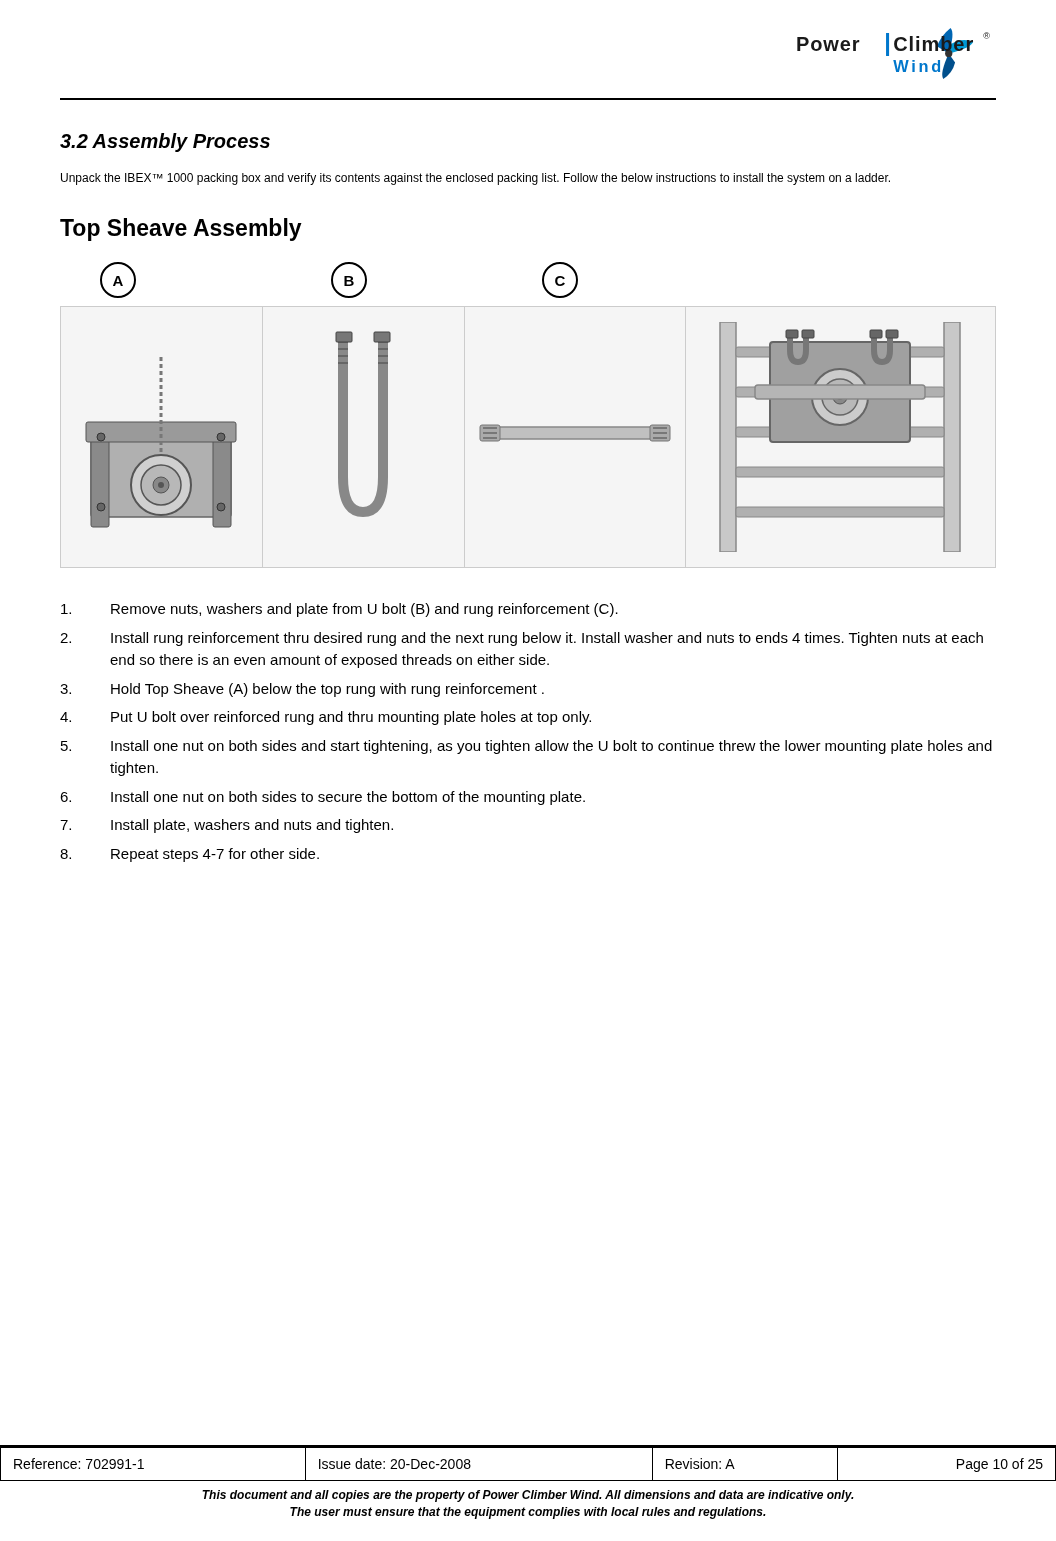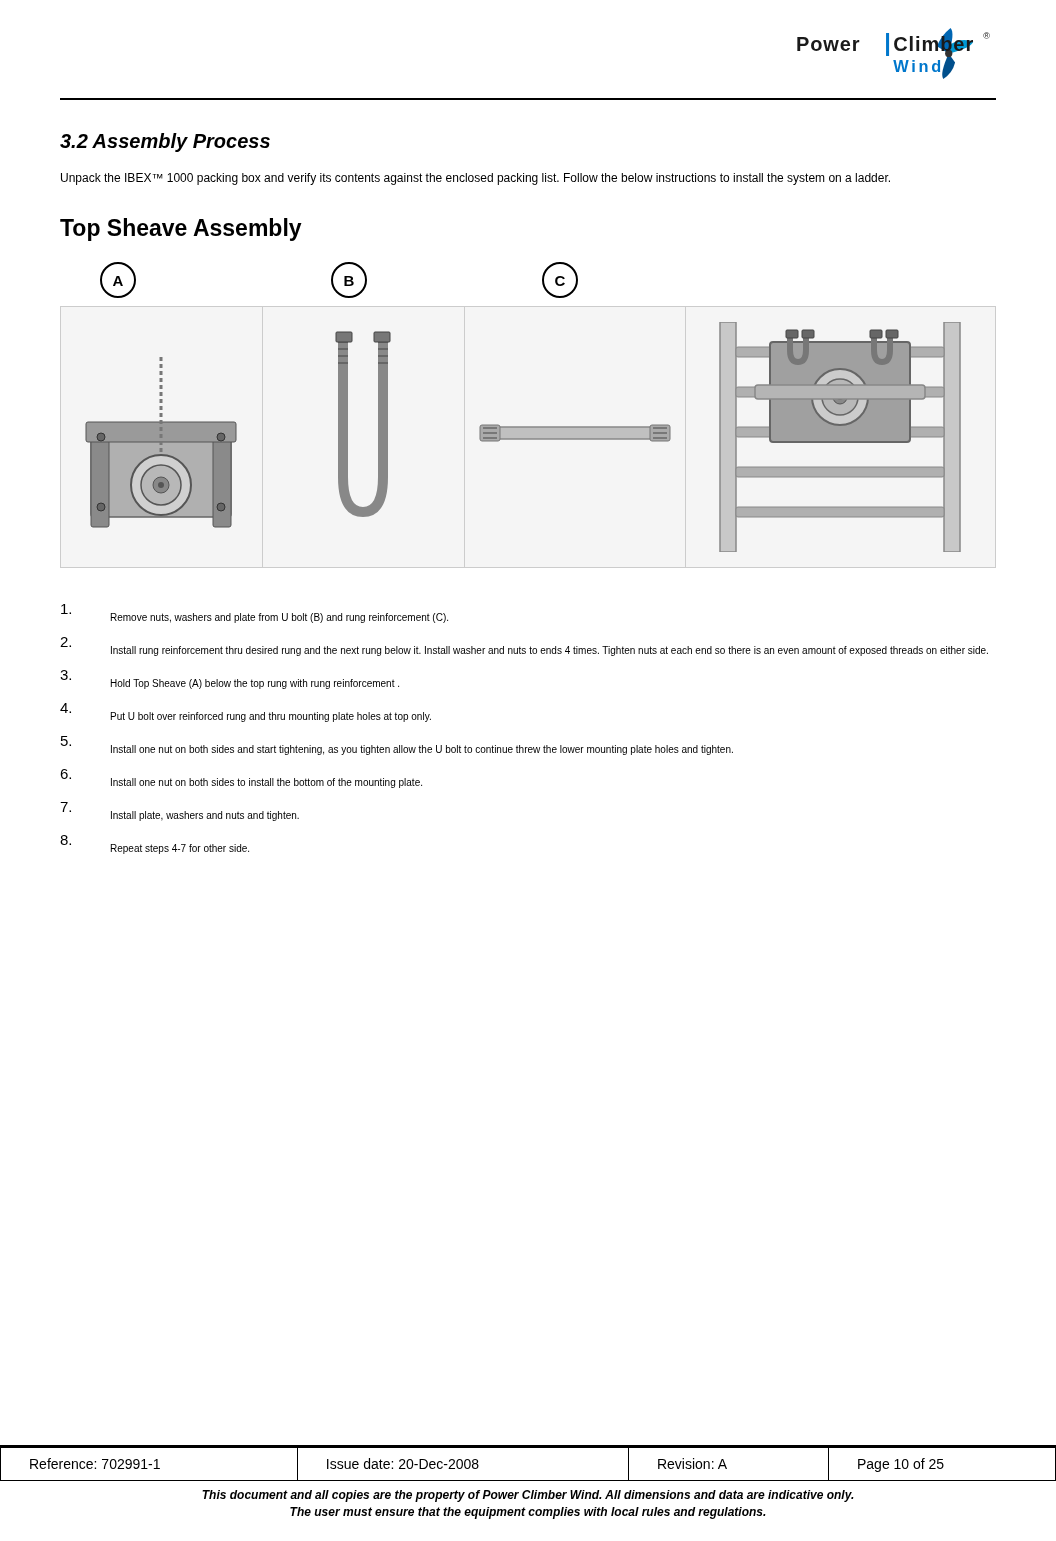--- a/index.html
+++ b/index.html
@@ -141,50 +141,50 @@
       margin-bottom: 6px;
       line-height: 1.5;
     }
 
     .instruction-num {
       min-width: 50px;
       font-size: 15px;
     }
 
     .instruction-text {
-      font-size: 10px;
+      font-size: 15px;
       line-height: 1.5;
       flex: 1;
-      margin-top: 12px;
     }
 
     
     .footer {
       margin-top: auto;
     }
 
     .footer-divider {
       border: none;
       border-top: 2px solid #000;
       margin: 0 0 0 0;
     }
 
     .footer-table {
       width: 100%;
       border-collapse: collapse;
     }
 
     .footer-table td {
       border: 1px solid #000;
-      padding: 8px 28px;
+      padding: 8px 12px;
       font-size: 14px;
       text-align: left;
     }
 
     .footer-table td:last-child {
+      text-align: right;
     }
 
     .footer-note {
       text-align: center;
       font-size: 12px;
       padding: 6px 0 20px 0;
       line-height: 1.4;
     }
 
     .footer-note .bold-italic {
@@ -369,21 +369,21 @@
         <span class="instruction-text">Put U bolt over reinforced rung and thru mounting plate holes at top only.</span>
       </div>
 
       <div class="instruction-item">
         <span class="instruction-num">5.</span>
         <span class="instruction-text">Install one nut on both sides and start tightening, as you tighten allow the U bolt to continue threw the lower mounting plate holes and tighten.</span>
       </div>
 
       <div class="instruction-item">
         <span class="instruction-num">6.</span>
-        <span class="instruction-text">Install one nut on both sides to install the bottom of the mounting plate.</span>
+        <span class="instruction-text">Install one nut on both sides to secure the bottom of the mounting plate.</span>
       </div>
 
       <div class="instruction-item">
         <span class="instruction-num">7.</span>
         <span class="instruction-text">Install plate, washers and nuts and tighten.</span>
       </div>
 
       <div class="instruction-item">
         <span class="instruction-num">8.</span>
         <span class="instruction-text">Repeat steps 4-7 for other side.</span>

